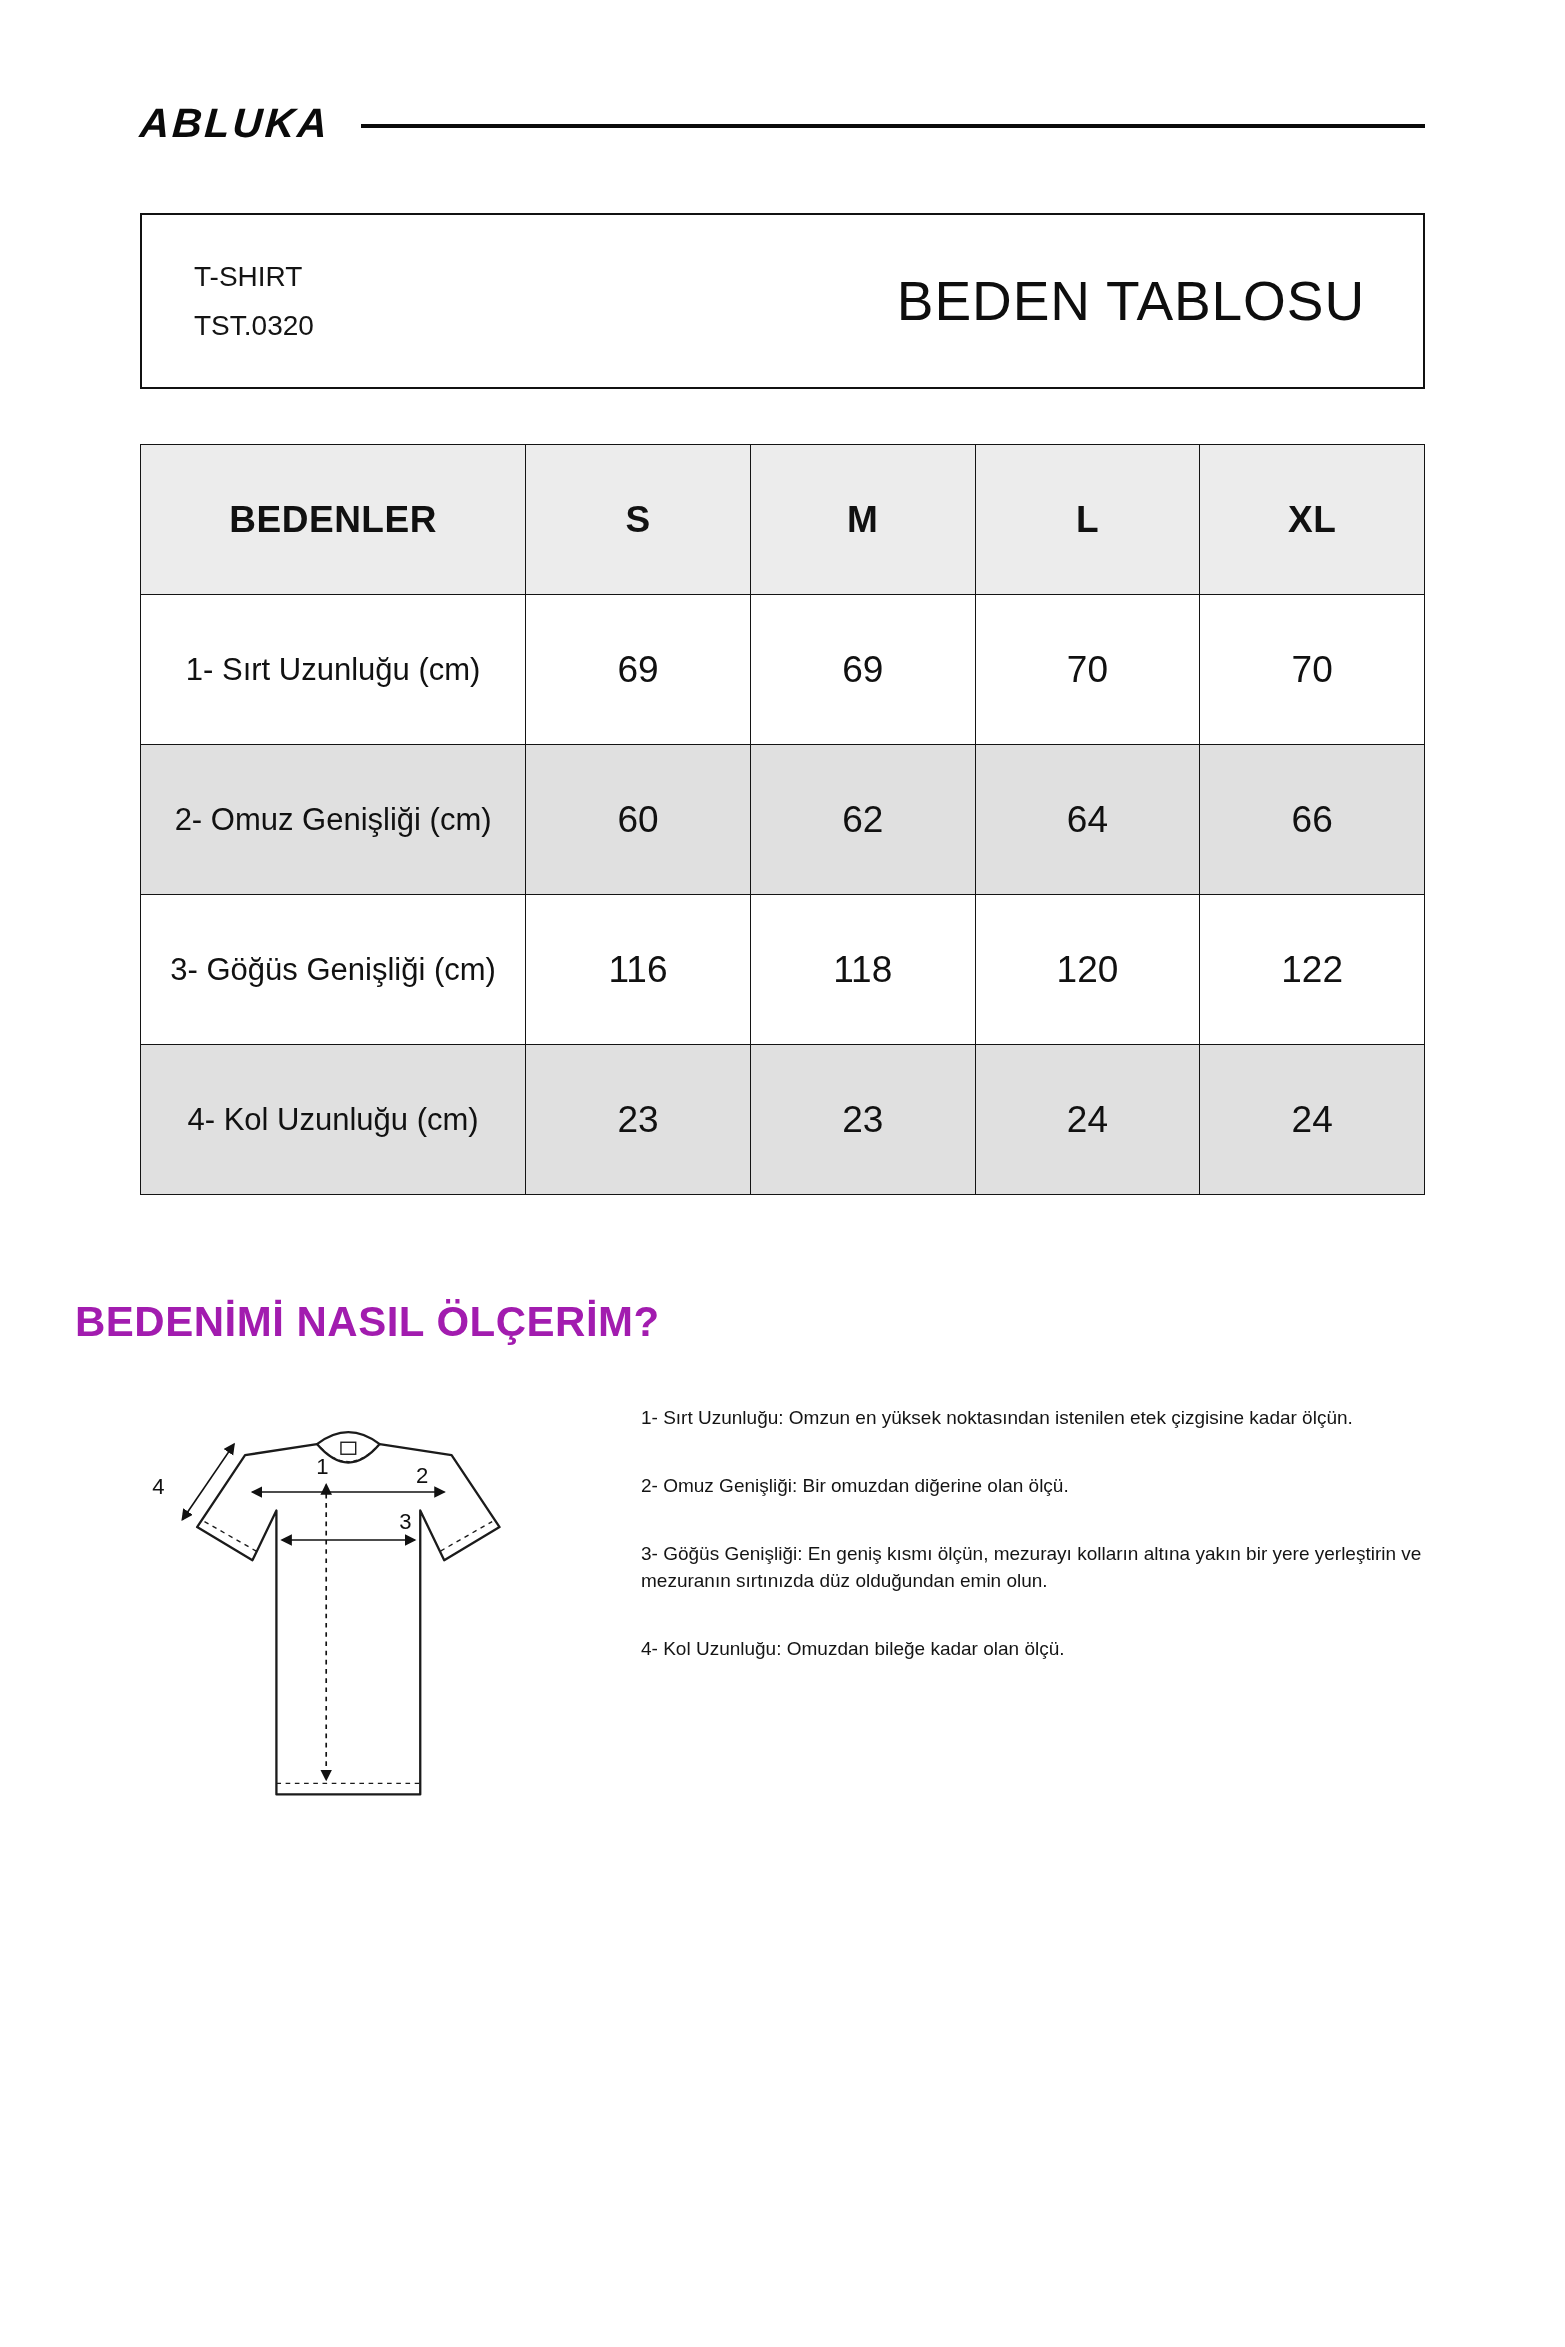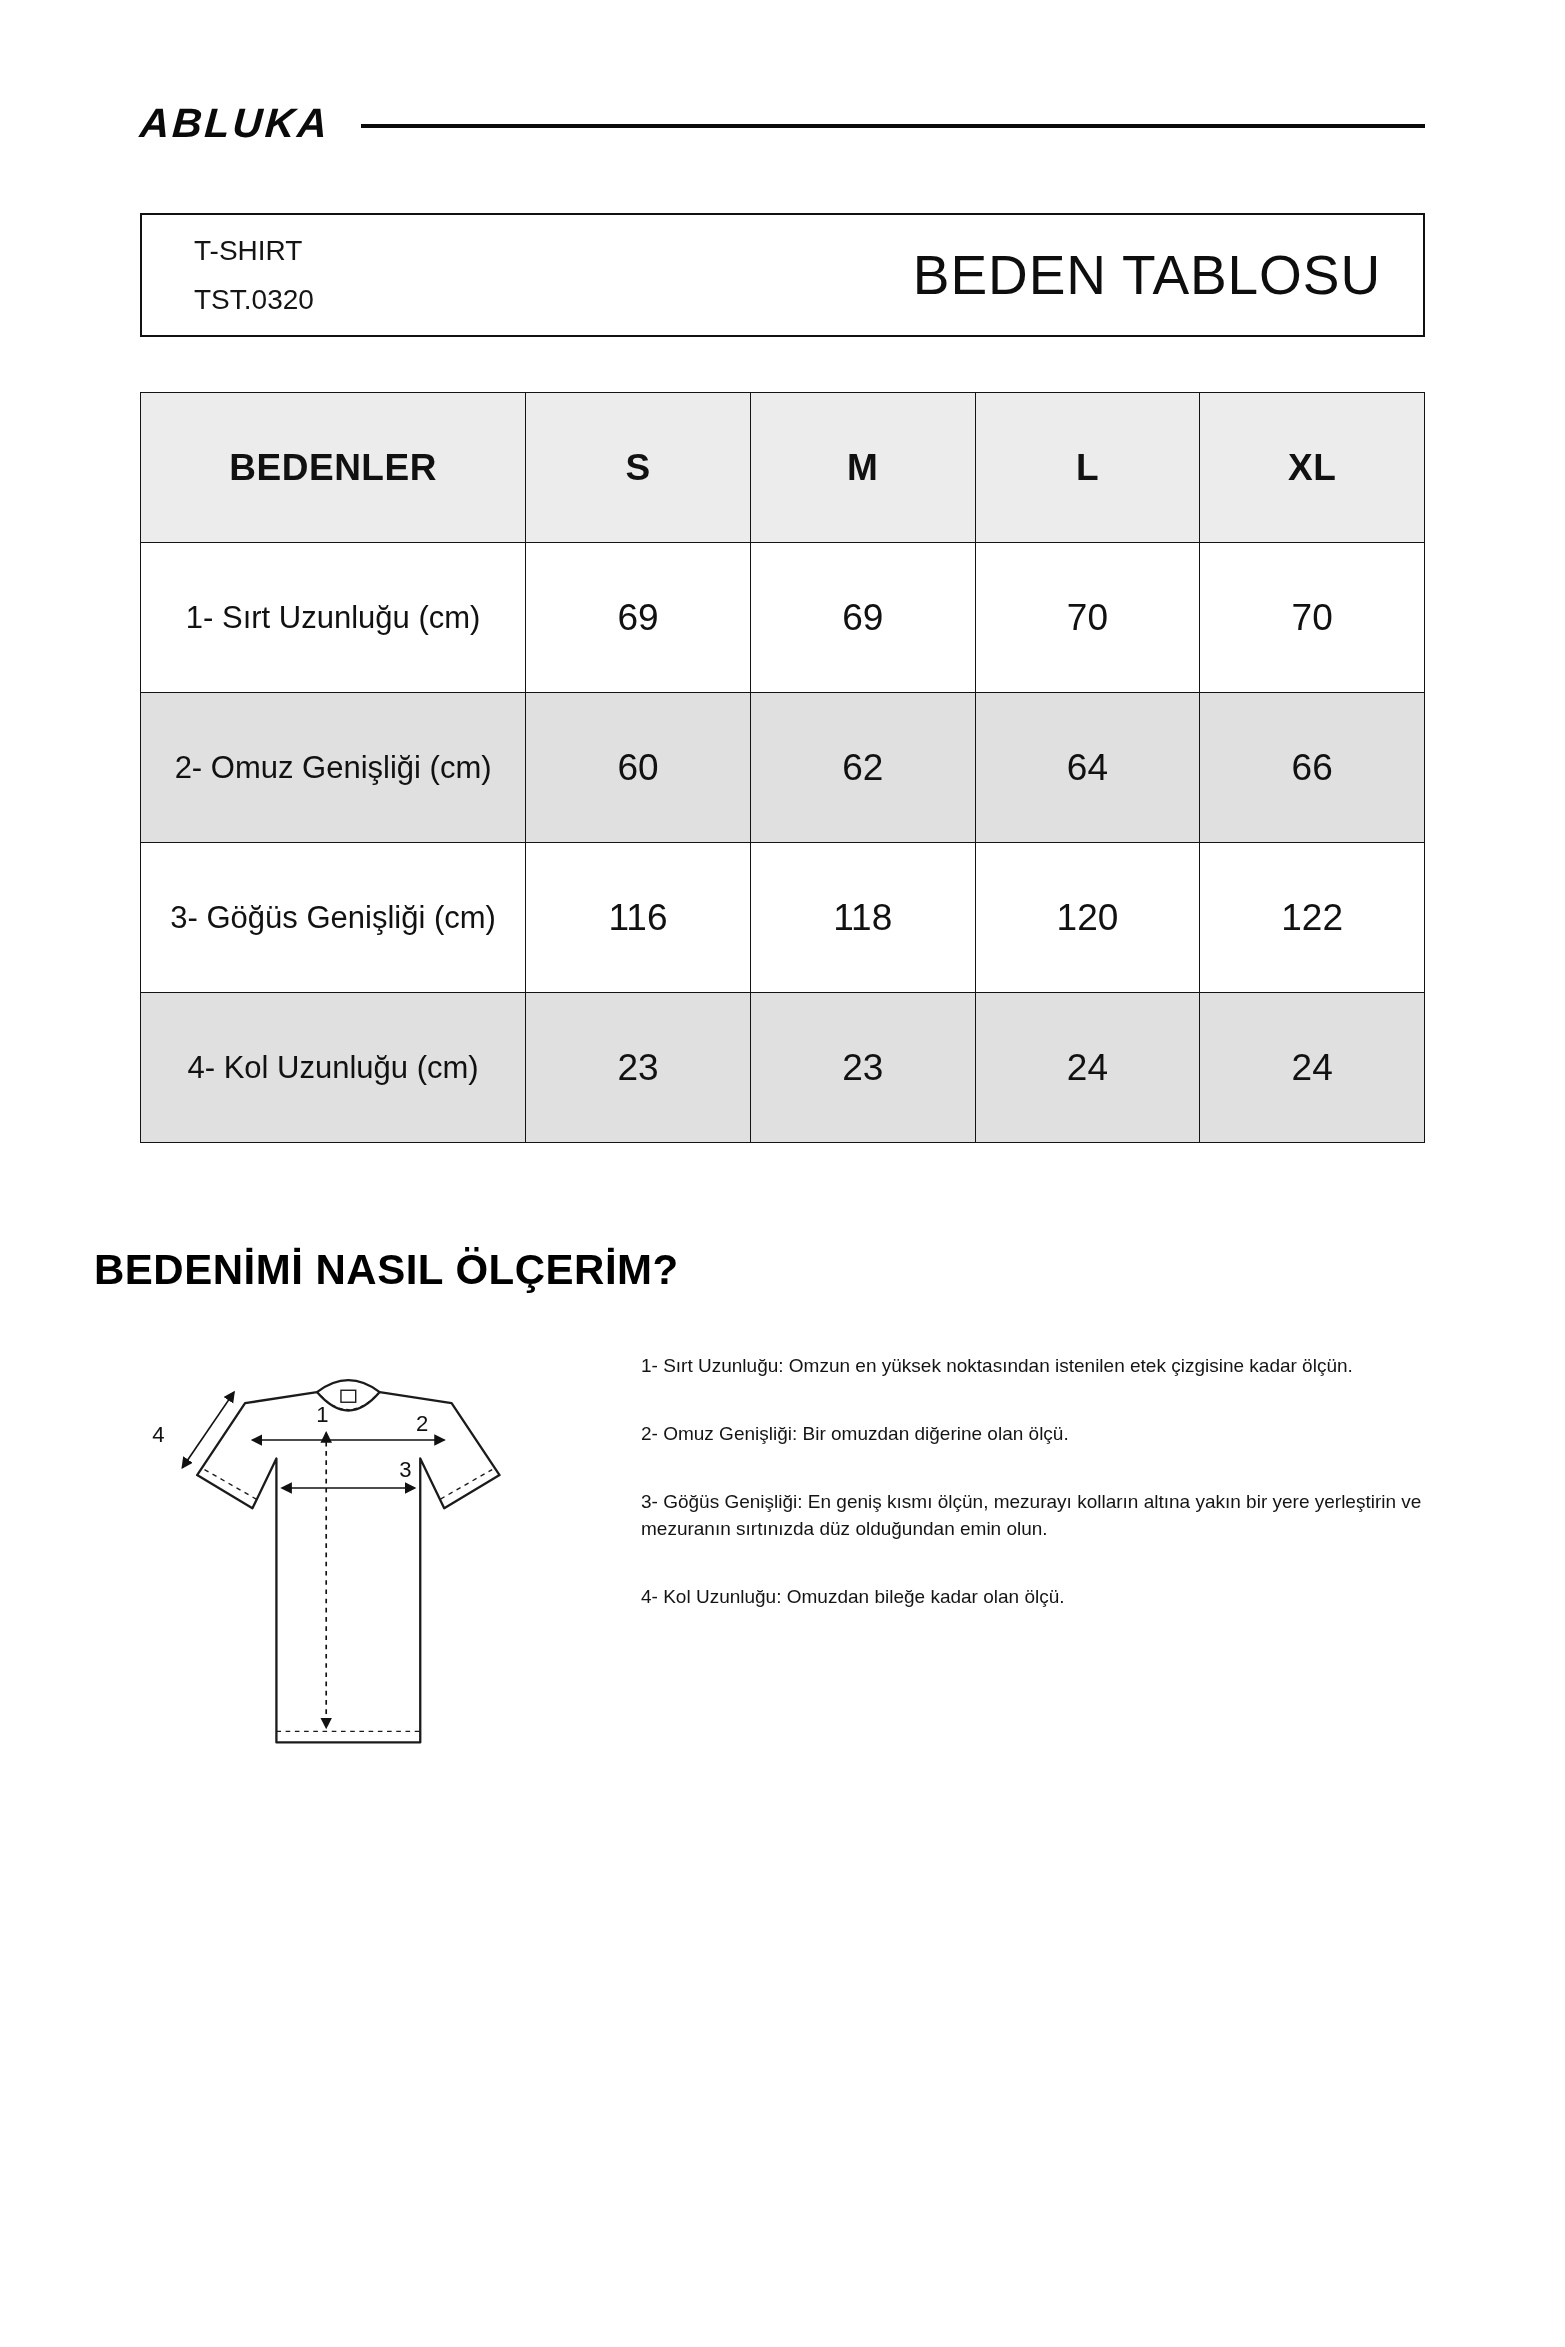--- a/index.html
+++ b/index.html
@@ -37,25 +37,25 @@
     height: 3.7px;
     background: #0a0a0a;
     margin-left: 31px;
     margin-top: 5.5px;
   }
 
   
   .title-box {
     margin: 66px 140px 0 140px;
     border: 2.8px solid #111111;
-    height: 124px;
+    height: 176px;
     display: flex;
     align-items: center;
     justify-content: space-between;
-    padding: 0 42px 0 52px;
+    padding: 0 58px 0 52px;
   }
   .product-meta { font-size: 28px; line-height: 1.75; color: #141414; }
   .title-main {
     font-size: 55px;
     font-weight: 400;
     letter-spacing: 0.9px;
     color: #0e0e0e;
     white-space: nowrap;
   }
 
@@ -79,25 +79,25 @@
     font-size: 37px;
     letter-spacing: 0.5px;
   }
   .size-table tbody tr:nth-child(even) td { background: #e0e0e0; }
   .size-table tbody tr:nth-child(odd) td { background: #ffffff; }
   .size-table td.m-label { font-size: 31px; font-weight: 400; }
   .size-table td.m-value { font-size: 37px; font-weight: 400; }
 
   
   .howto-heading {
-    margin: 103px 140px 0 94px;
+    margin: 103px 140px 0 75px;
     font-size: 42px;
     font-weight: 800;
     letter-spacing: 0.5px;
-    color: #000000;
+    color: #a21caf;
   }
   .howto {
     display: flex;
     align-items: flex-start;
     margin: 52px 140px 0 113px;
   }
   .diagram-wrap { width: 443px; flex: 0 0 443px; }
   .instructions {
     flex: 1;
     margin-left: 85px;

